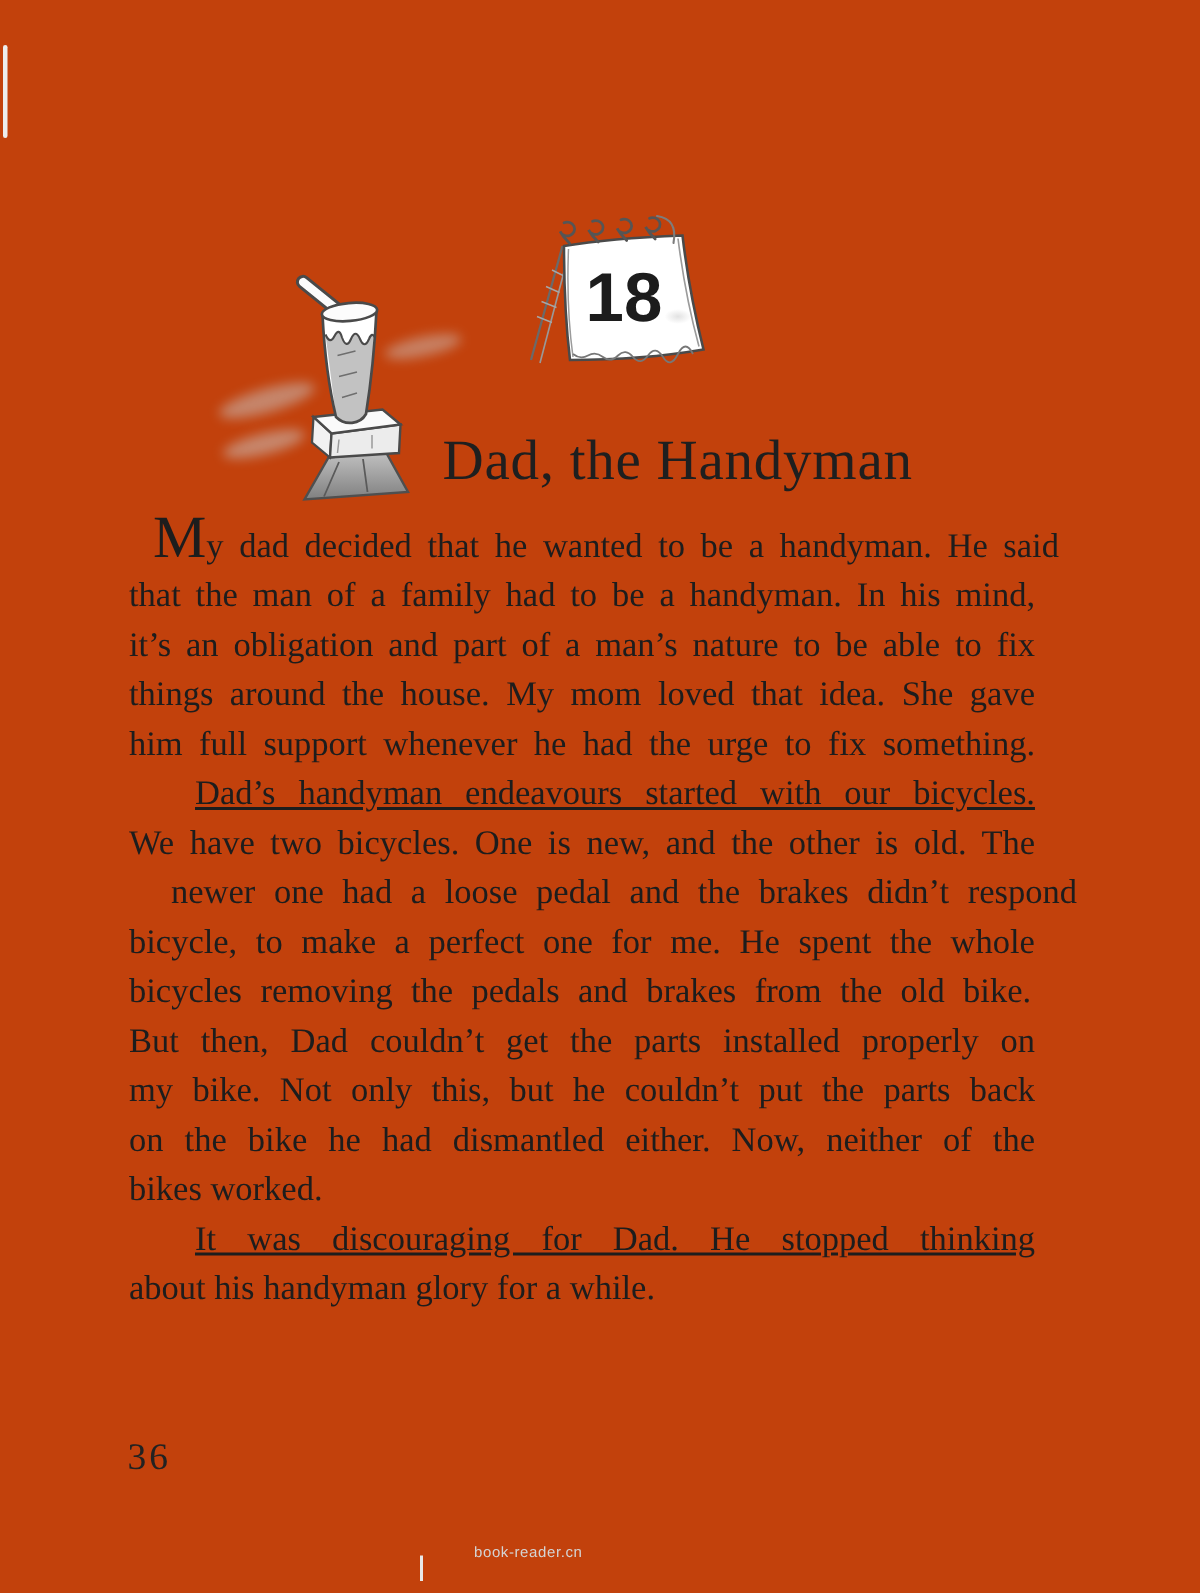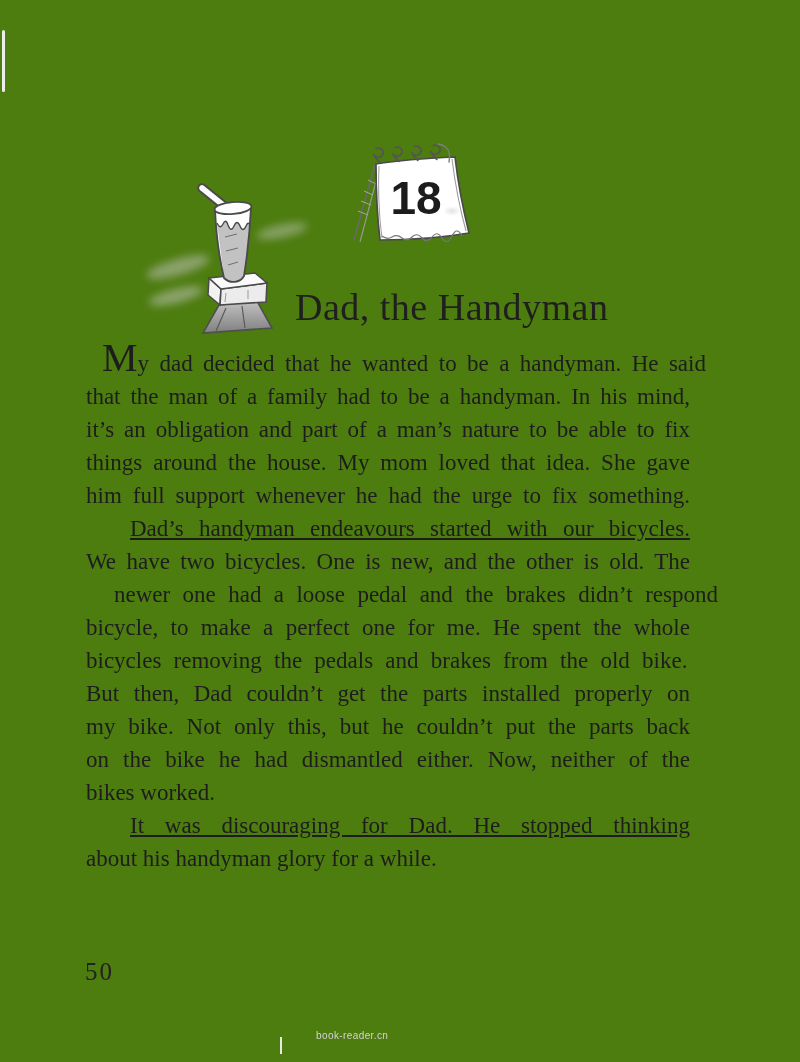--- a/index.html
+++ b/index.html
@@ -4,21 +4,21 @@
 <style>
   html, body {
     margin: 0;
     padding: 0;
     background: #ffffff;
   }
   .canvas {
     position: relative;
     width: 800px;
     height: 1062px;
-    background: #4d7c0f;
+    background: #c2410c;
     overflow: hidden;
     font-family: "Liberation Serif", serif;
   }
   .illus {
     position: absolute;
     pointer-events: none;
   }
   #calendar-illus { left: 330px; top: 133px; }
   #bucket-illus   { left: 130px; top: 175px; }
 
@@ -168,21 +168,21 @@
       <div class="line" style="word-spacing: 6.66px;"><span class="line-inner">bicycle, to make a perfect one for me. He spent the whole</span></div>
       <div class="line" style="word-spacing: 6.5px;"><span class="line-inner">bicycles removing the pedals and brakes from the old bike.</span></div>
       <div class="line" style="word-spacing: 8.82px;"><span class="line-inner">But then, Dad couldn’t get the parts installed properly on</span></div>
       <div class="line" style="word-spacing: 7.15px; text-align: center;"><span class="line-inner">my bike. Not only this, but he couldn’t put the parts back</span></div>
       <div class="line" style="word-spacing: 8.3px;"><span class="line-inner">on the bike he had dismantled either. Now, neither of the</span></div>
       <div class="line"><span class="line-inner">bikes worked.</span></div>
       <div class="line indent" style="word-spacing: 15.03px;"><span class="line-inner">It was discouraging for Dad. He stopped thinking</span></div>
       <div class="line"><span class="line-inner">about his handyman glory for a while.</span></div>
     </div>
 
-  <div class="page-number">50</div>
+  <div class="page-number">36</div>
 
   <div class="watermark">book-reader.cn</div>
 
   <div class="artifact" id="artifact-edge"></div>
   <div class="artifact" id="artifact-tick"></div>
   <div class="artifact" id="artifact-smudge"></div>
 
 </div>
 
 </body></html>

